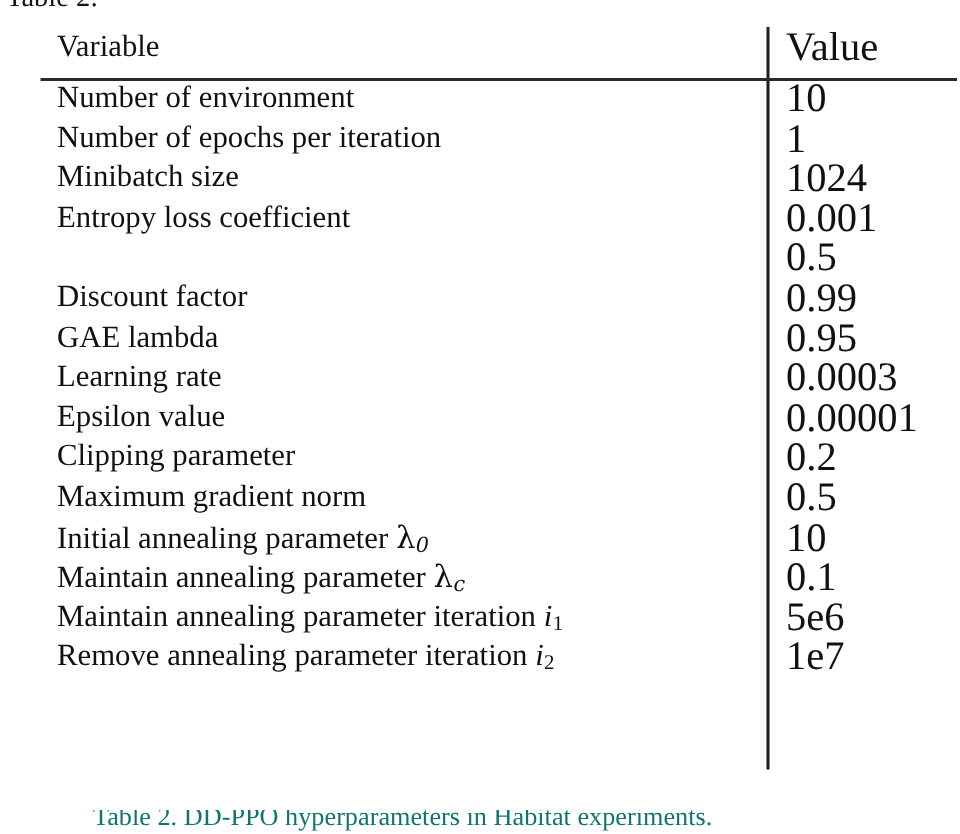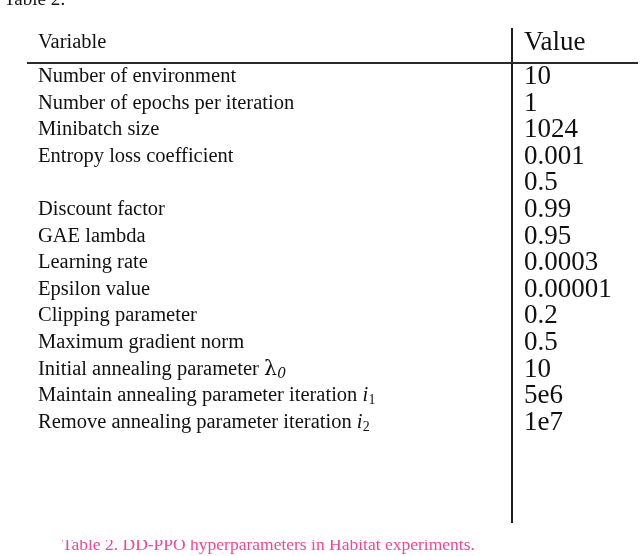--- a/index.html
+++ b/index.html
@@ -34,21 +34,21 @@
     font-size: 19px;
     line-height: 19px;
     white-space: nowrap;
     color: #141414;
   }
 
   
   .table-wrap {
     position: absolute;
     left: 0px;
-    top: 24px;
+    top: 14px;
     width: 640px;
     height: 500px;
   }
 
   
   .col-divider {
     position: absolute;
     left: 511px;
     top: 4px;
     width: 2px;
@@ -131,21 +131,21 @@
     height: 16px;
     overflow: hidden;
   }
   .bottom-crop .txt {
     position: absolute;
     left: 62px;
     top: -4px;
     font-size: 17.5px;
     line-height: 17.5px;
     white-space: nowrap;
-    color: #ec4899;
+    color: #0f766e;
   }
 </style>
 </head>
 <body>
 
 <div class="top-crop">
   <div class="txt">Table 2:</div>
 </div>
 
 <div class="table-wrap">
@@ -212,20 +212,24 @@
     <div class="row">
       <div class="cell-var">Maximum gradient norm</div>
       <div class="cell-val">0.5</div>
     </div>
 
     <div class="row">
       <div class="cell-var"><span>Initial annealing parameter</span> <span class="sym lam"><span>λ</span><sub>0</sub></span></div>
       <div class="cell-val">10</div>
     </div>
 
+    <div class="row">
+      <div class="cell-var"><span>Maintain annealing parameter</span> <span class="sym lam"><span>λ</span><sub>c</sub></span></div>
+      <div class="cell-val">0.1</div>
+    </div>
 
     <div class="row">
       <div class="cell-var"><span>Maintain annealing parameter iteration</span> <span class="sym"><span>i</span><sub class="upright">1</sub></span></div>
       <div class="cell-val">5e6</div>
     </div>
 
     <div class="row">
       <div class="cell-var"><span>Remove annealing parameter iteration</span> <span class="sym"><span>i</span><sub class="upright">2</sub></span></div>
       <div class="cell-val">1e7</div>
     </div>

